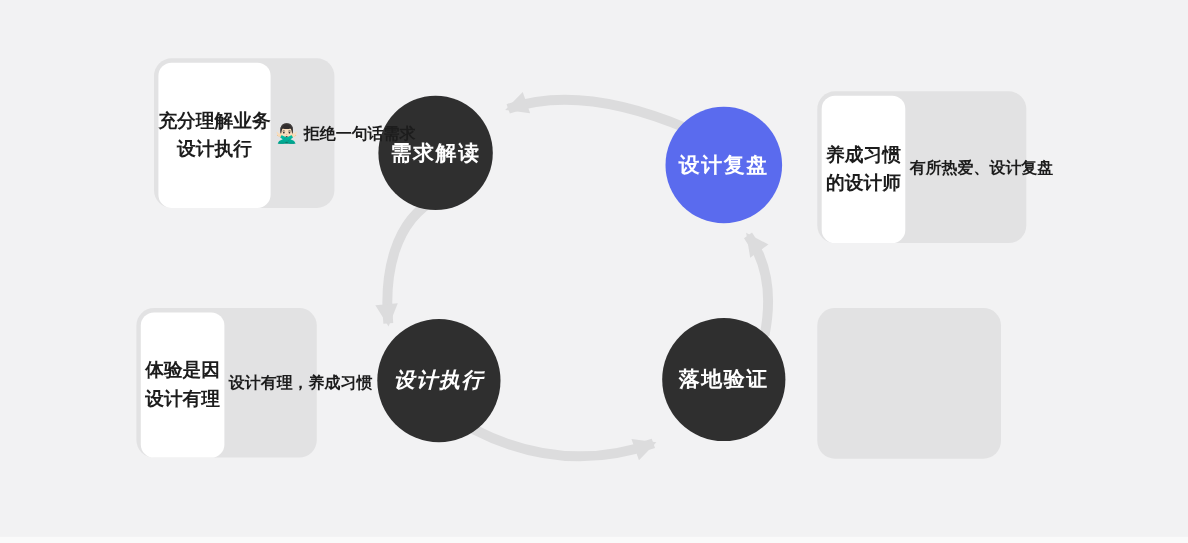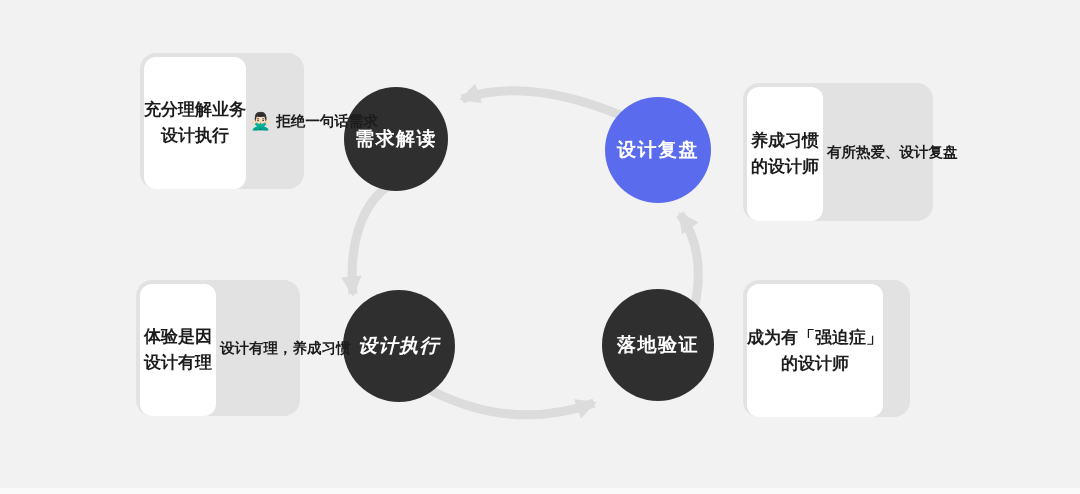--- a/index.html
+++ b/index.html
@@ -50,21 +50,21 @@
     z-index: 2;
     width: 164px;
     height: 136px;
     background: var(--card-background, #E2E2E3);
     border-radius: 16px;
     display: flex;
     flex-direction: row;
   }
   .card-tl { left: 140px; top: 53px; }
   .card-tr { left: 743px; top: 53px;  width: 190px; height: 138px; margin-top: 30px; }
-  .card-bl { left: 136px; top: 280px; height: 136px; }
+  .card-bl { left: 124px; top: 280px; height: 136px; }
   .card-br { left: 743px; top: 280px; width: 167px; height: 137px; }
 
   .card-panel {
     margin: 4px 4px 0 4px;
     background: var(--panel-white, #FFFFFF);
     border-radius: 12px;
     flex: 0 0 76px;
     display: flex;
     flex-direction: column;
     align-items: center;
@@ -143,20 +143,16 @@
     <div class="card-panel">
       <div class="card-title-line">体验是因</div>
       <div class="card-title-line">设计有理</div>
     </div>
     <div class="card-caption">
       <span>设计有理，养成习惯</span>
     </div>
   </div>
 
   <div class="card card-br">
-    <div class="card-panel">
-      <div class="card-title-line">成为有「强迫症」</div>
-      <div class="card-title-line">的设计师</div>
-    </div>
   </div>
 
   <div class="bottom-strip"></div>
 </div>
 
 </body></html>

